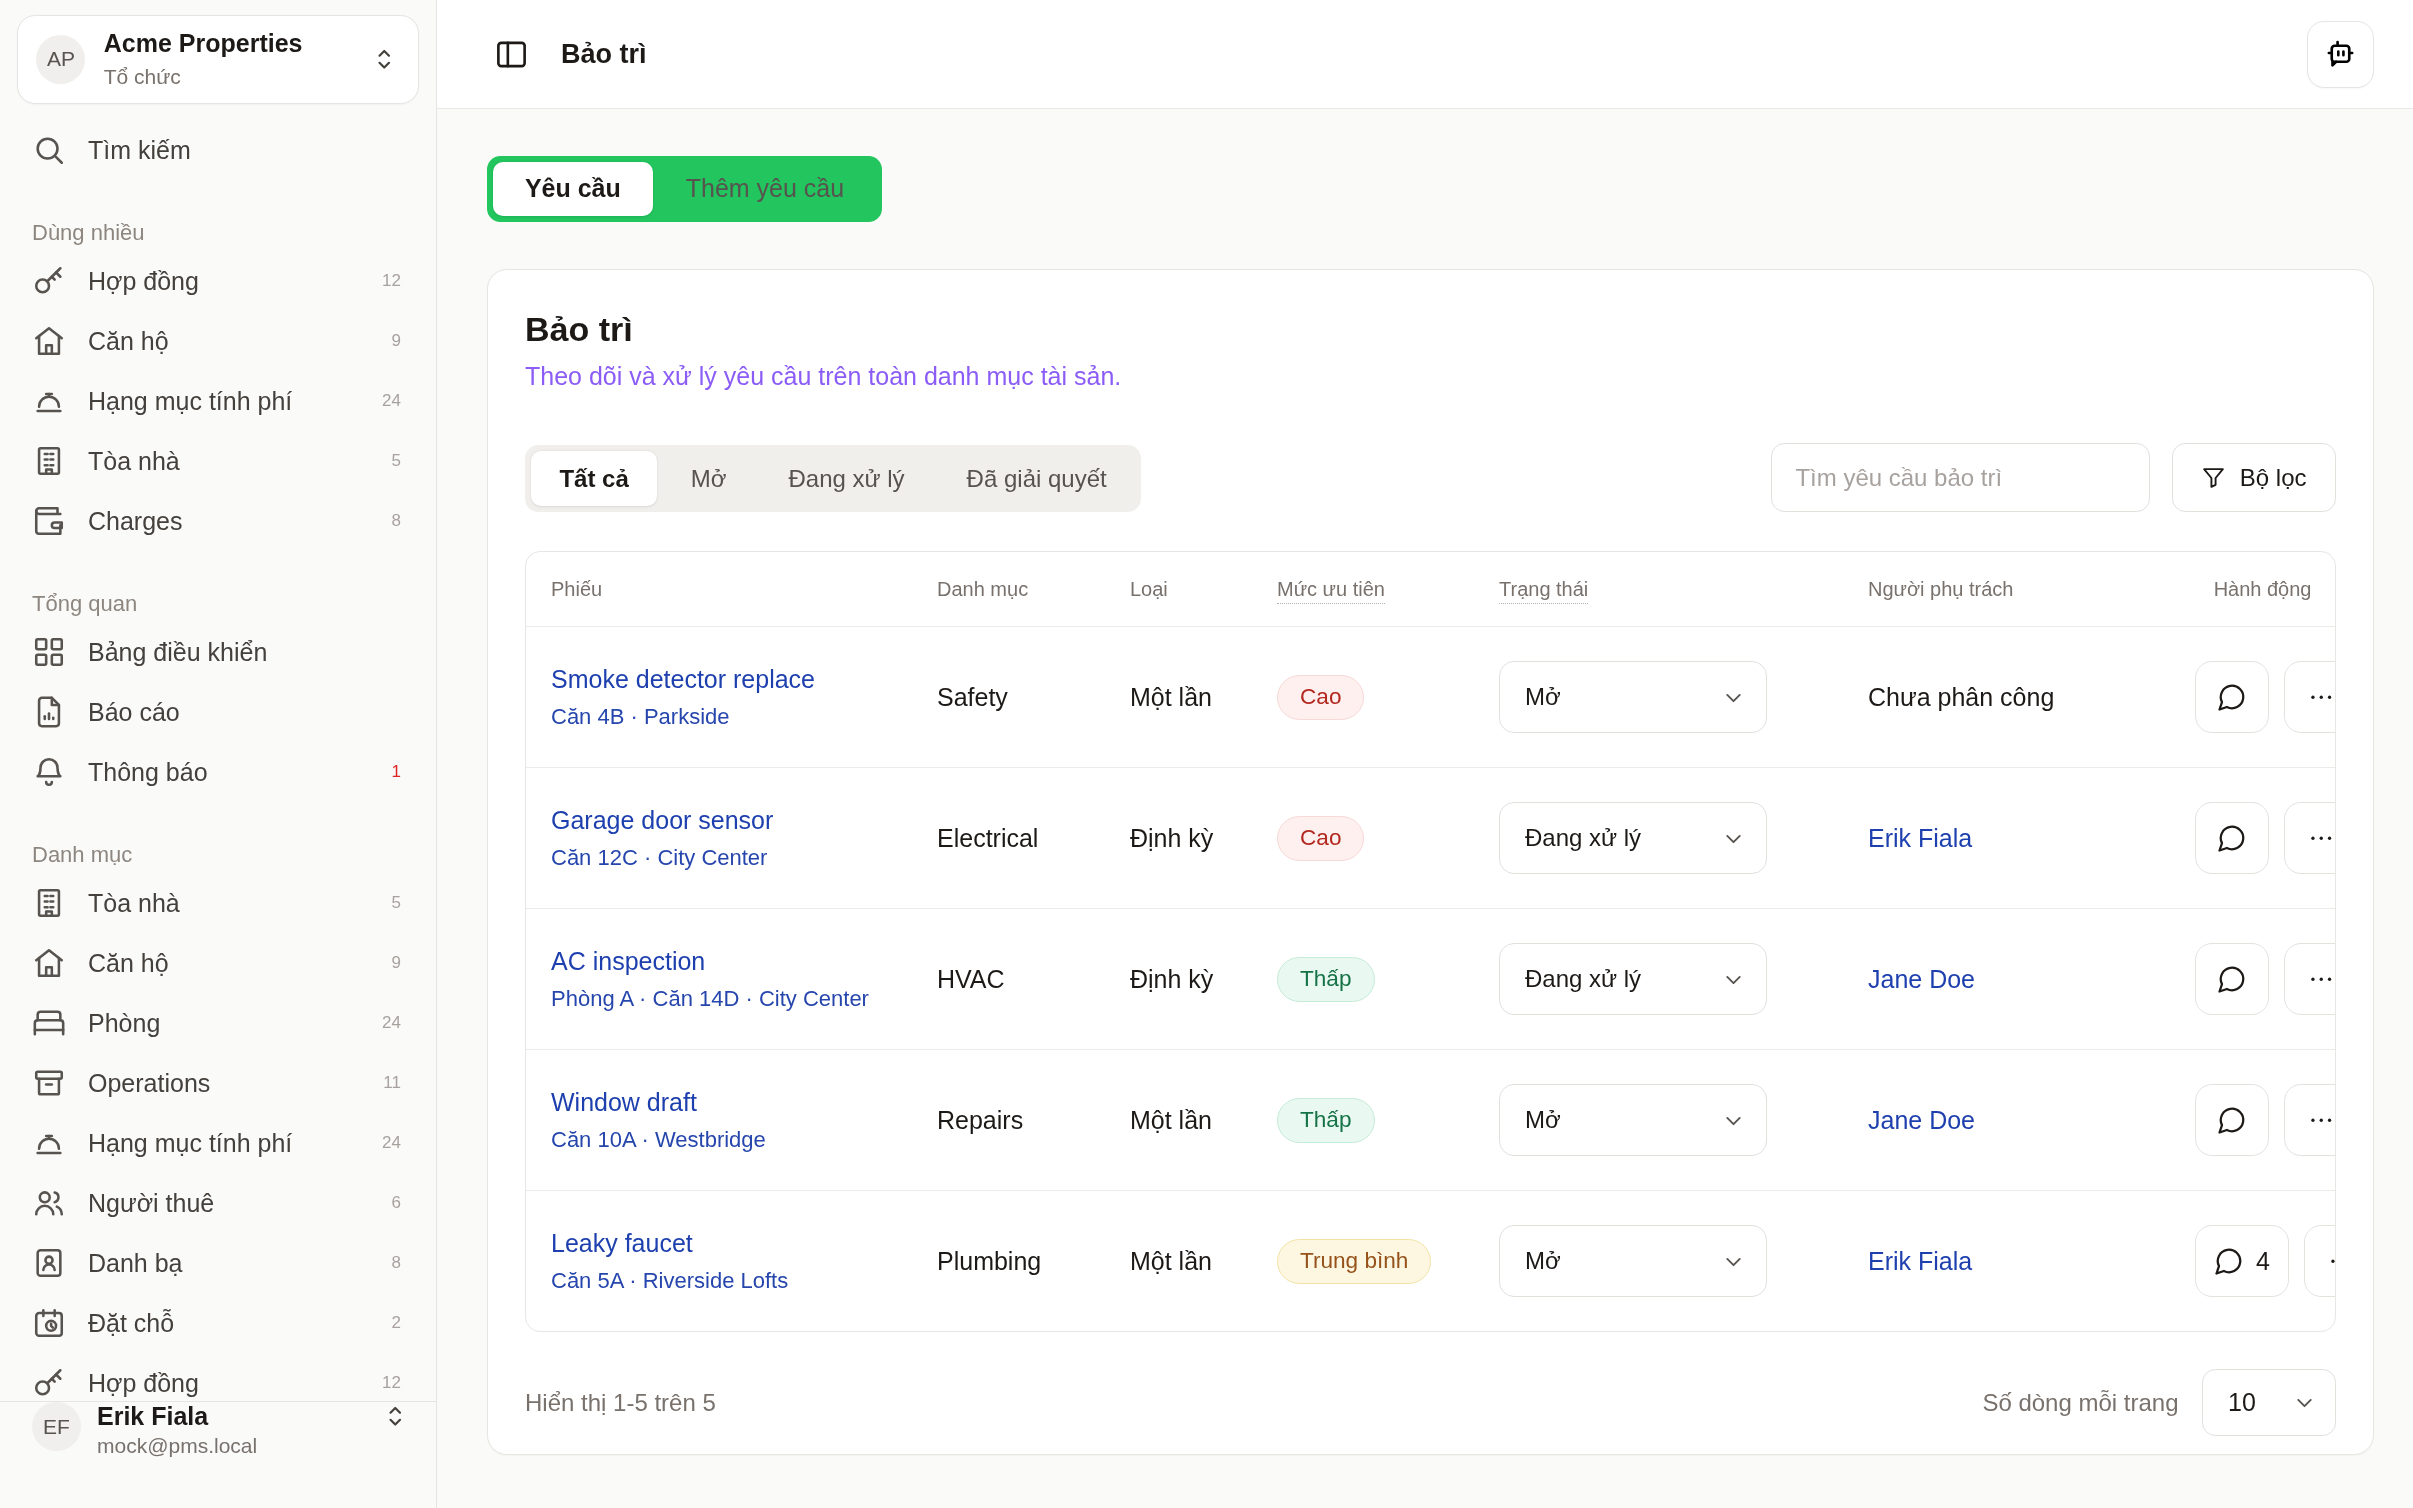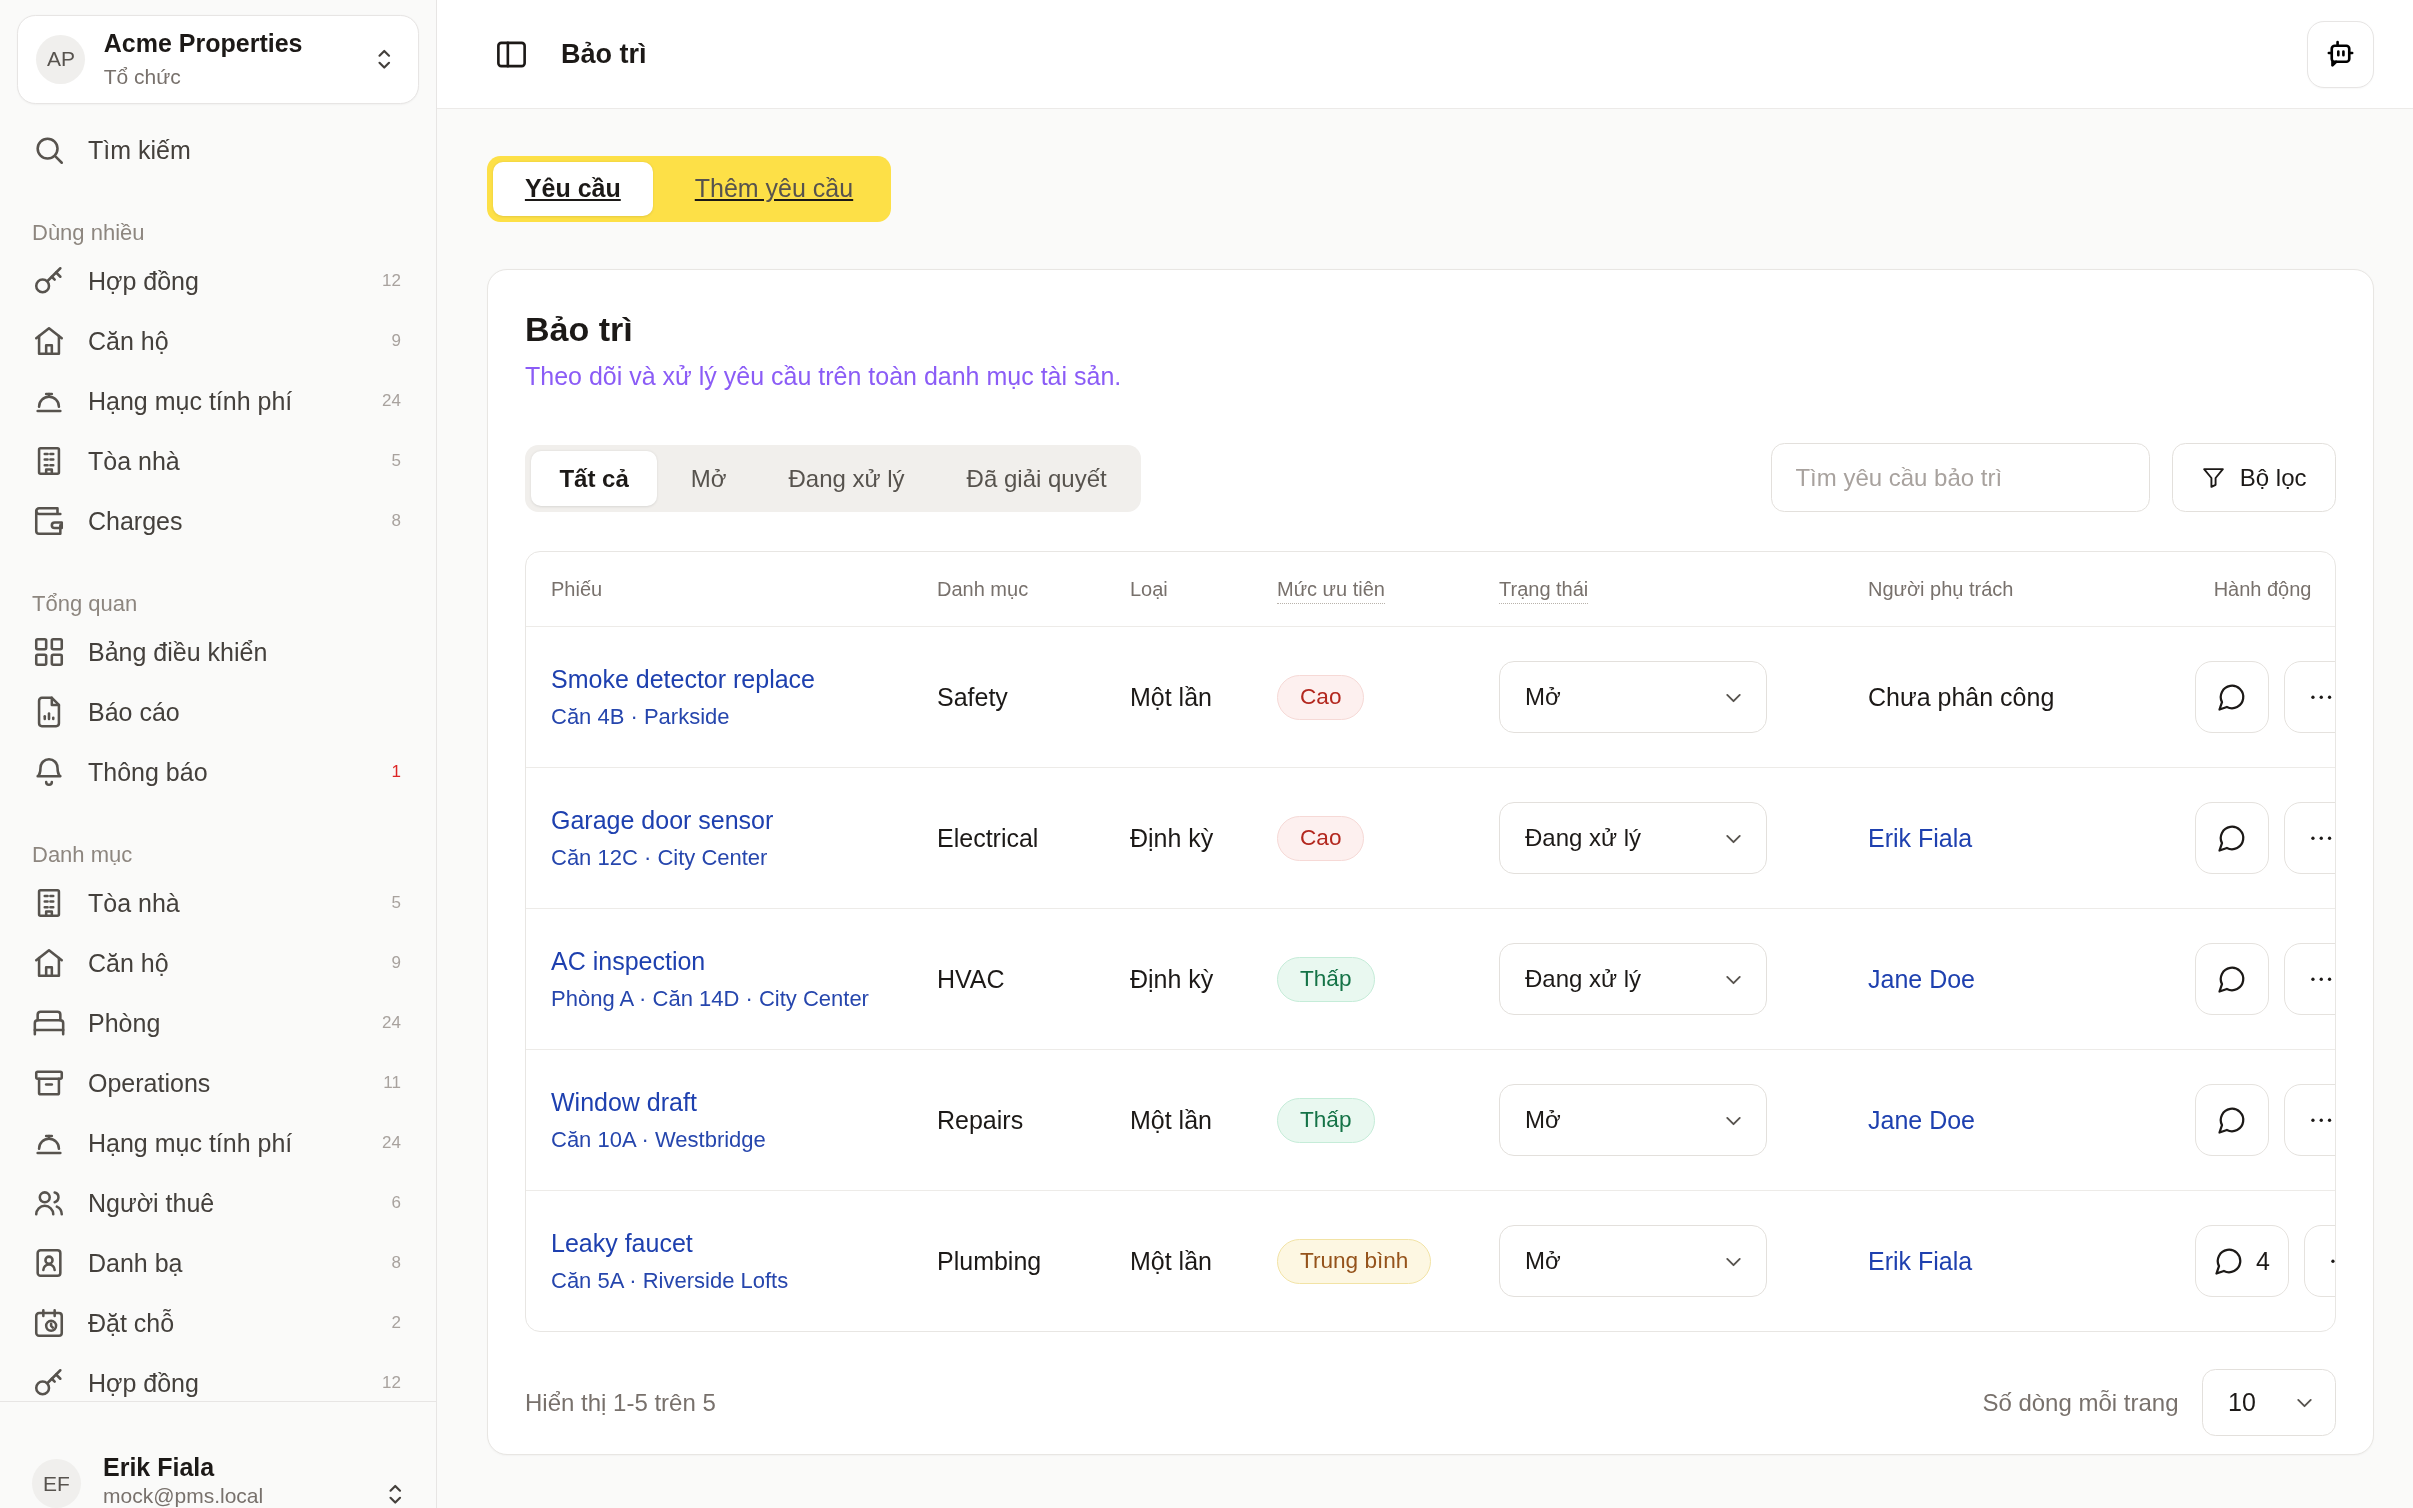--- a/index.html
+++ b/index.html
@@ -26,40 +26,40 @@
 
   .side-nav { flex:1; overflow:hidden; padding-top:11.7px; }
   .side-item { height:60px; display:flex; align-items:center; gap:22px;
     padding:0 35px 0 32px; font-size:25px; color:#44403c; cursor:pointer; }
   .side-item svg { width:34px; height:34px; color:#57534e; flex:none; }
   .side-item .count { margin-left:auto; font-size:17px; color:#a8a29e; }
   .side-item .count.alert { color:#dc2626; }
   .side-label { margin-top:34px; height:37px; display:flex; align-items:center;
     padding:0 32px; font-size:22px; color:#8d867f; }
 
-  .user-card { border-top:0.8px solid #e7e5e4; height:107px; display:flex; align-items:flex-end;
-    gap:22px; padding:12px 27px 0 32px; cursor:pointer; background:#fafaf9; }
+  .user-card { border-top:0.8px solid #e7e5e4; height:107px; display:flex; align-items:flex-start;
+    gap:16px; padding:0 27px 0 32px; cursor:pointer; background:#fafaf9; }
   .user-name { font-size:25px; font-weight:700; }
   .user-email { font-size:21px; color:#78716c; margin-top:2.5px; }
 
   
   .main { flex:1; display:flex; flex-direction:column; min-width:0; }
   .topbar { height:109px; background:#fff; border-bottom:0.8px solid #eceae8;
     display:flex; align-items:center; padding:0 39px 0 54px; gap:30px; }
   .panel-btn { width:40px; height:40px; background:none; border:none; padding:0;
     color:#1c1917; cursor:pointer; display:flex; align-items:center; justify-content:center; }
   .panel-btn svg { width:35px; height:35px; }
   .topbar-title { font-size:27px; font-weight:600; }
   .bot-btn { margin-left:auto; width:67px; height:67px; border:0.8px solid #e7e5e4;
     border-radius:17px; background:#fff; cursor:pointer;
     display:flex; align-items:center; justify-content:center; box-shadow:0 0.8px 1.7px rgba(0,0,0,.03); }
   .bot-btn svg { width:37px; height:37px; }
 
   .content { flex:1; padding:47px 39px 0 50px; overflow:hidden; }
-  .seg-tabs { display:inline-flex; background:#fde047; border-radius:13.4px; padding:5.9px; gap:10px;text-decoration:underline; }
+  .seg-tabs { display:inline-flex; background:#22c55e; border-radius:13.4px; padding:5.9px; gap:1px; }
   .seg-tab { height:54px; display:flex; align-items:center; padding:0 32px; font-size:25px;
     color:#57534e; border-radius:10px; cursor:pointer; white-space:nowrap; }
   .seg-tab.active { background:#fff; color:#1c1917; font-weight:600; box-shadow:0 0.8px 2.5px rgba(0,0,0,.10); }
 
   .card { margin-top:47px; background:#fff; border:0.8px solid #e8e6e3; border-radius:20px;
     padding:40px 37px 34px; box-shadow:0 0.8px 1.7px rgba(0,0,0,.03); height:1186px; }
   .card-title { font-size:34px; font-weight:700; margin:0; }
   .card-sub { font-size:25px; color:#8b5cf6; margin:13.4px 0 0; }
 
   .toolbar { margin-top:52px; display:flex; align-items:flex-end; }

